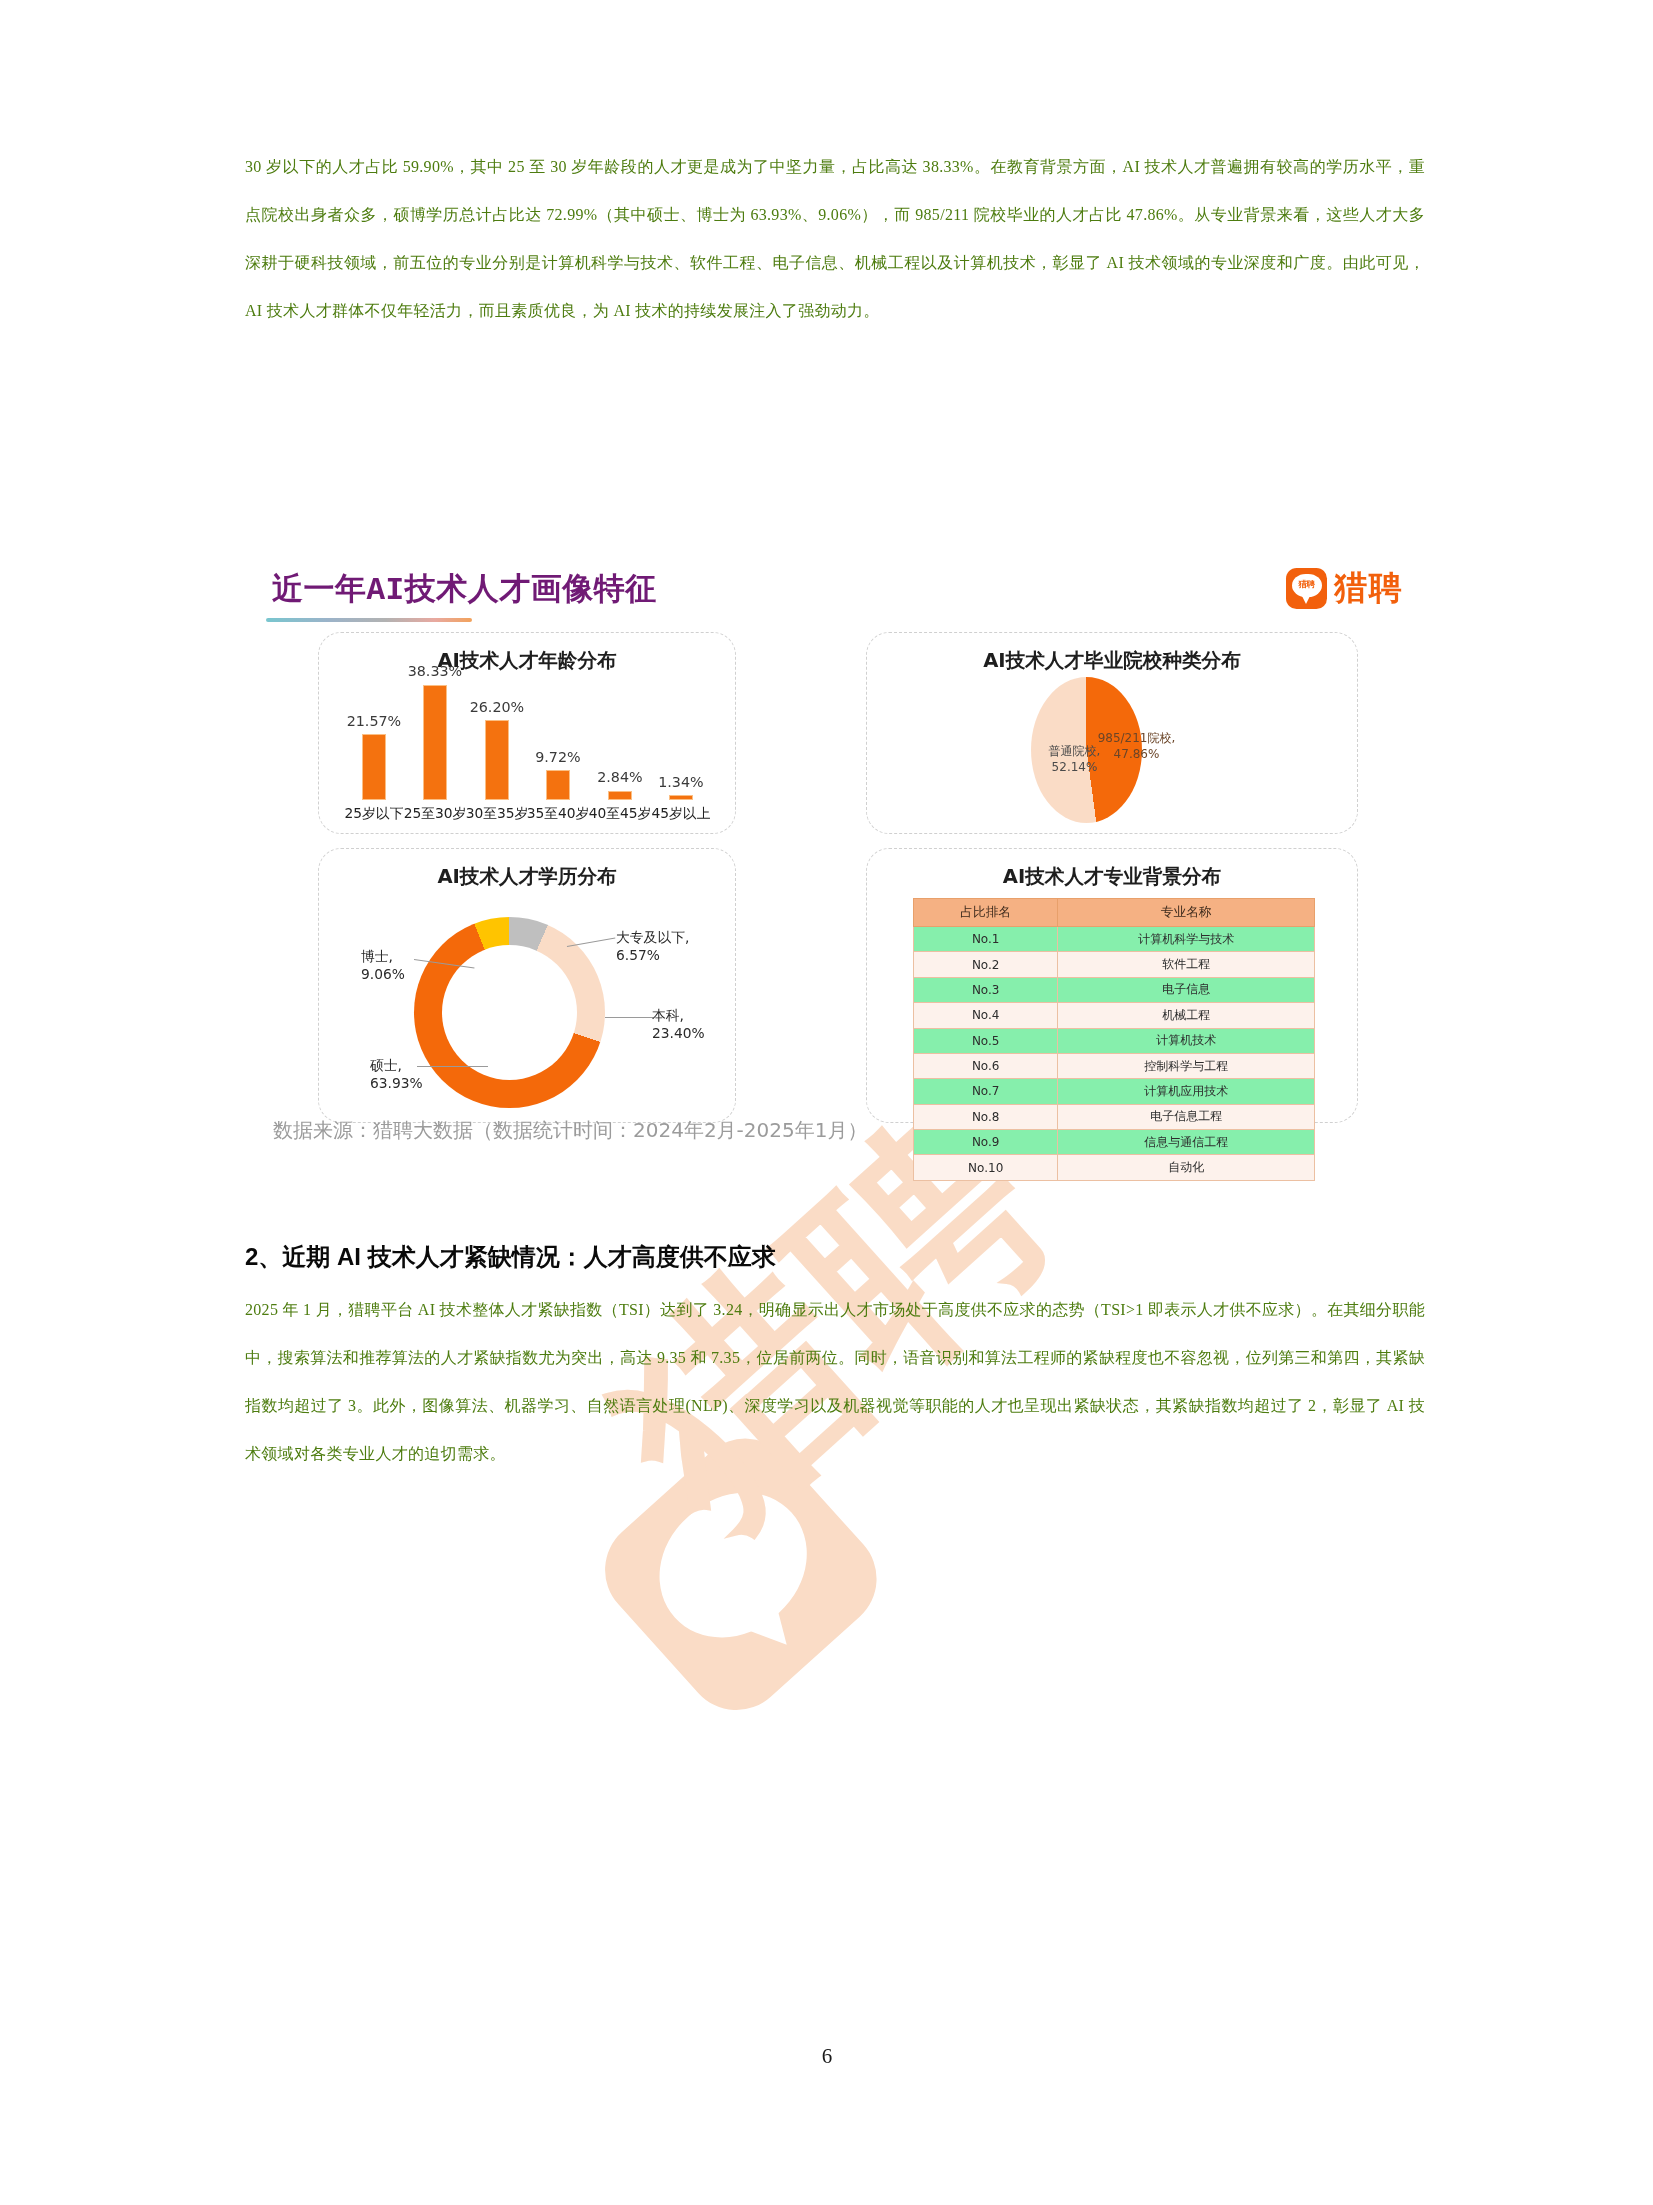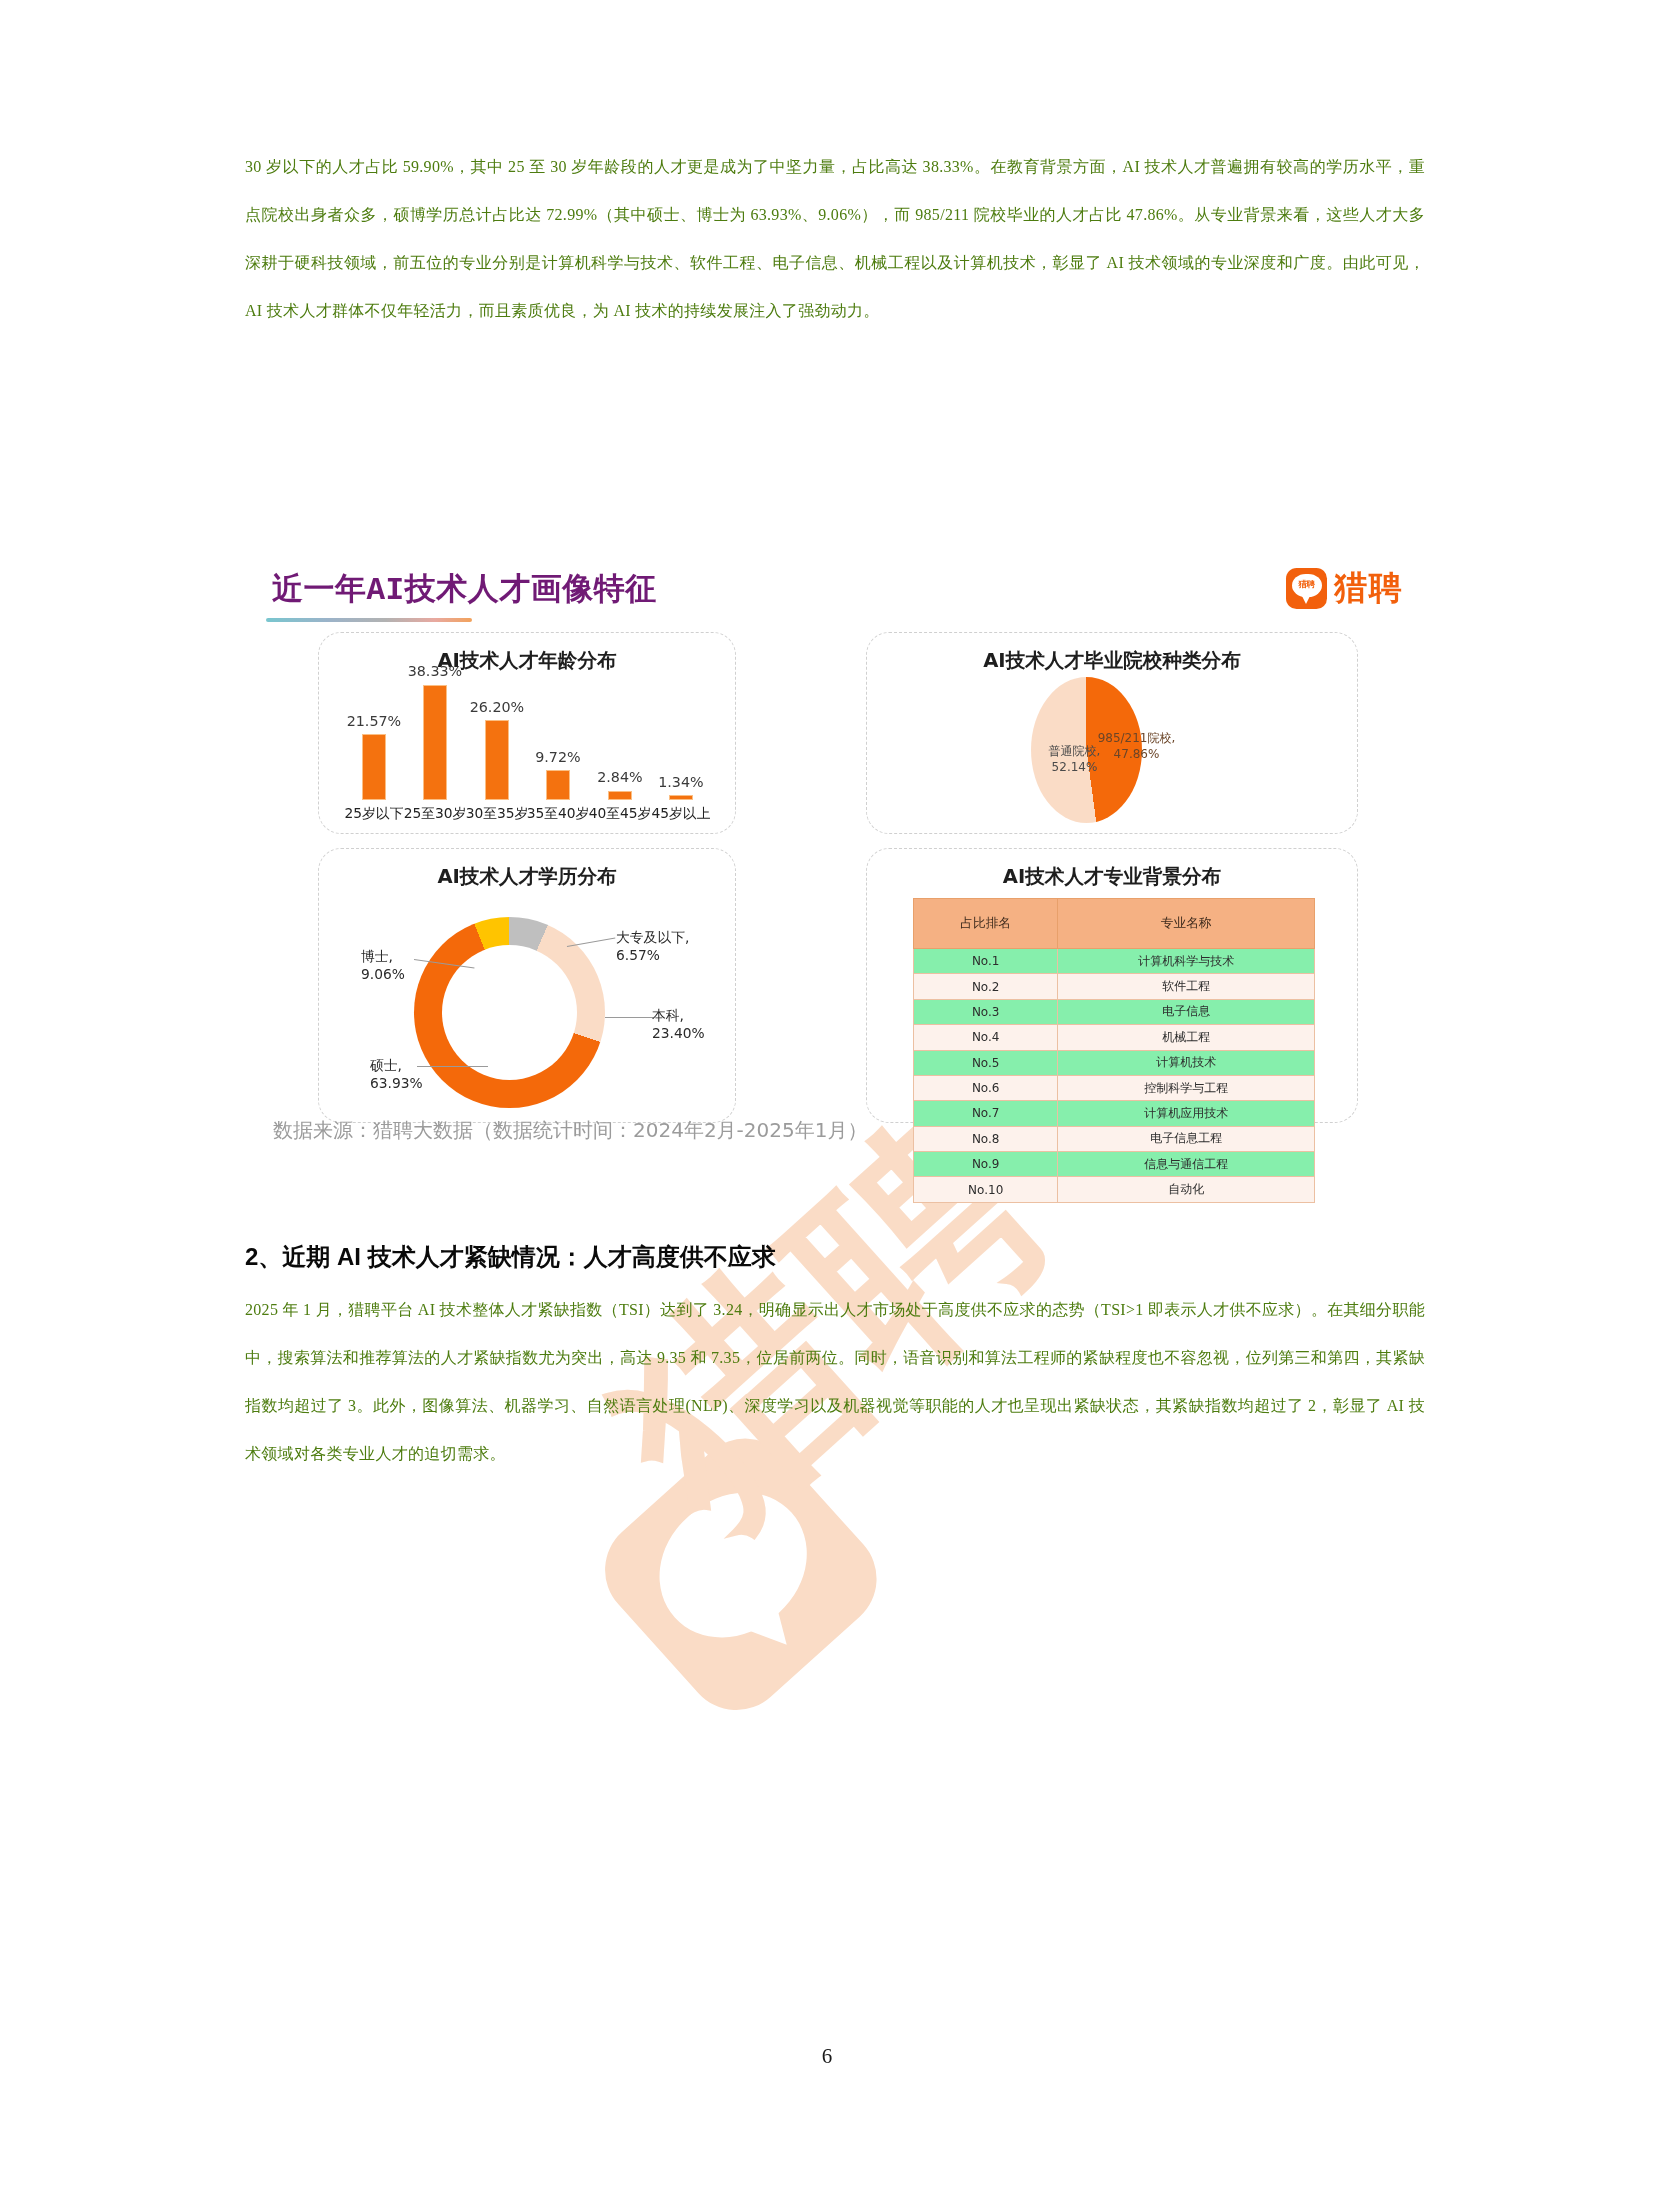--- a/index.html
+++ b/index.html
@@ -342,21 +342,21 @@
     width: 402px;
     border-collapse: collapse;
     font-family: "DejaVu Sans", sans-serif;
   }
   .mtable th {
     background: #f5b183;
     border: 0.5px solid #e8a06b;
     color: #3d2a1c;
     font-size: 12.7px;
     font-weight: normal;
-    padding: 16px 0;
+    padding: 5px 0;
     text-align: center;
   }
   .mtable td {
     border: 0.5px solid #ecc0a2;
     font-size: 12px;
     color: #2d2d2d;
     padding: 3.7px 0;
     text-align: center;
   }
   .mtable tr.odd td  { background: #86efac; }

